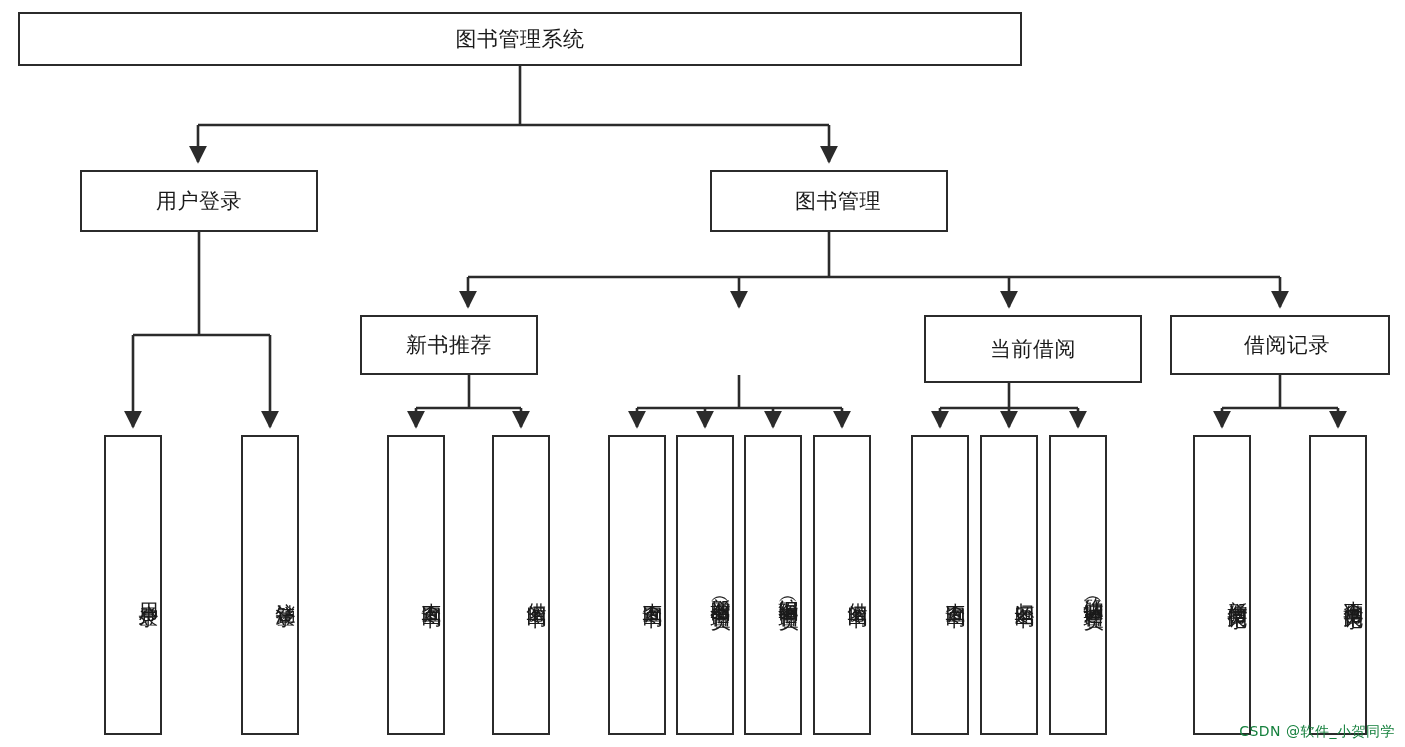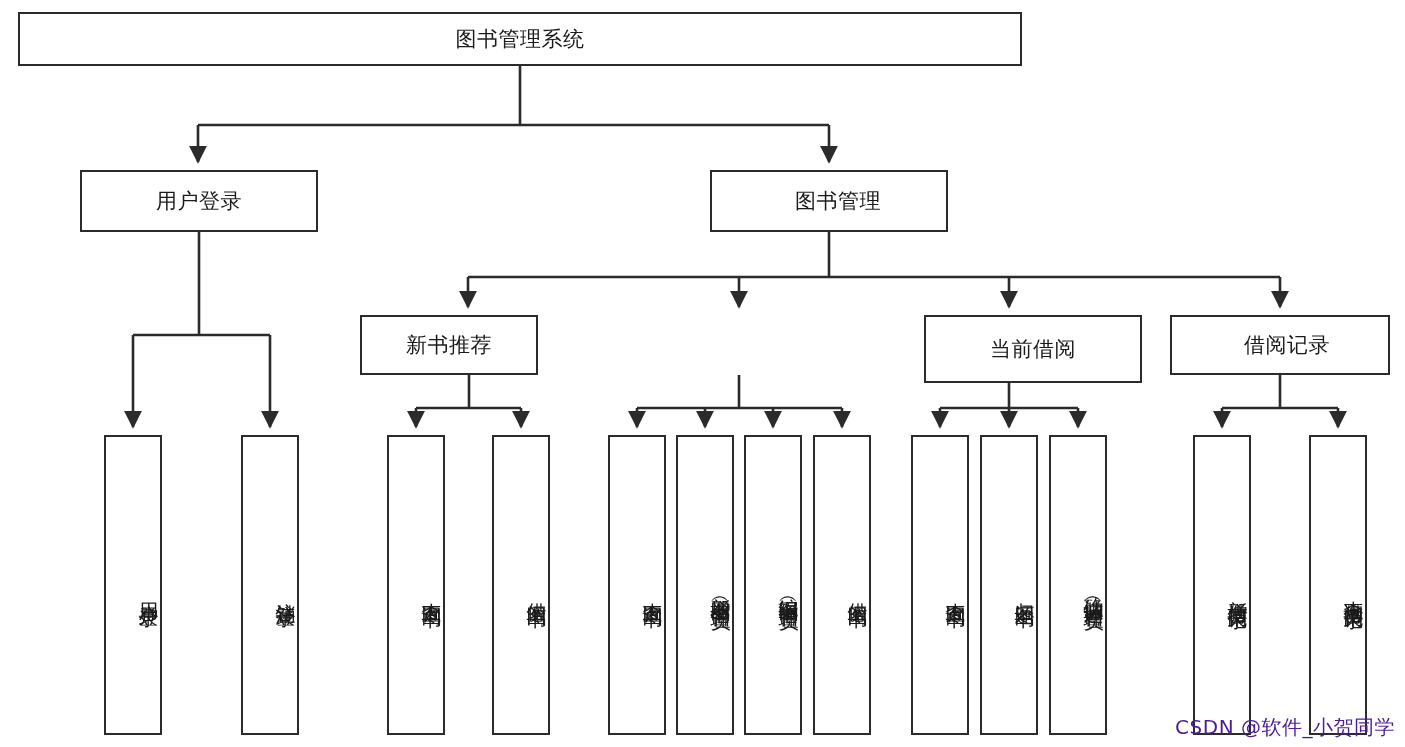--- a/index.html
+++ b/index.html
@@ -54,22 +54,22 @@
   }
   .node-v .vtext {
     writing-mode: vertical-rl;
     text-orientation: upright;
     display: block;
   }
   .watermark {
     position: absolute;
     right: 10px;
     bottom: 6px;
-    font-size: 20px;
-    color: #4c1d95;
+    font-size: 14px;
+    color: #15803d;
     letter-spacing: 0.5px;
     white-space: nowrap;
   }
 </style>
 </head>
 <body>
 
 <div id="canvas">
 
   <svg class="edges" viewBox="0 0 1405 747">

